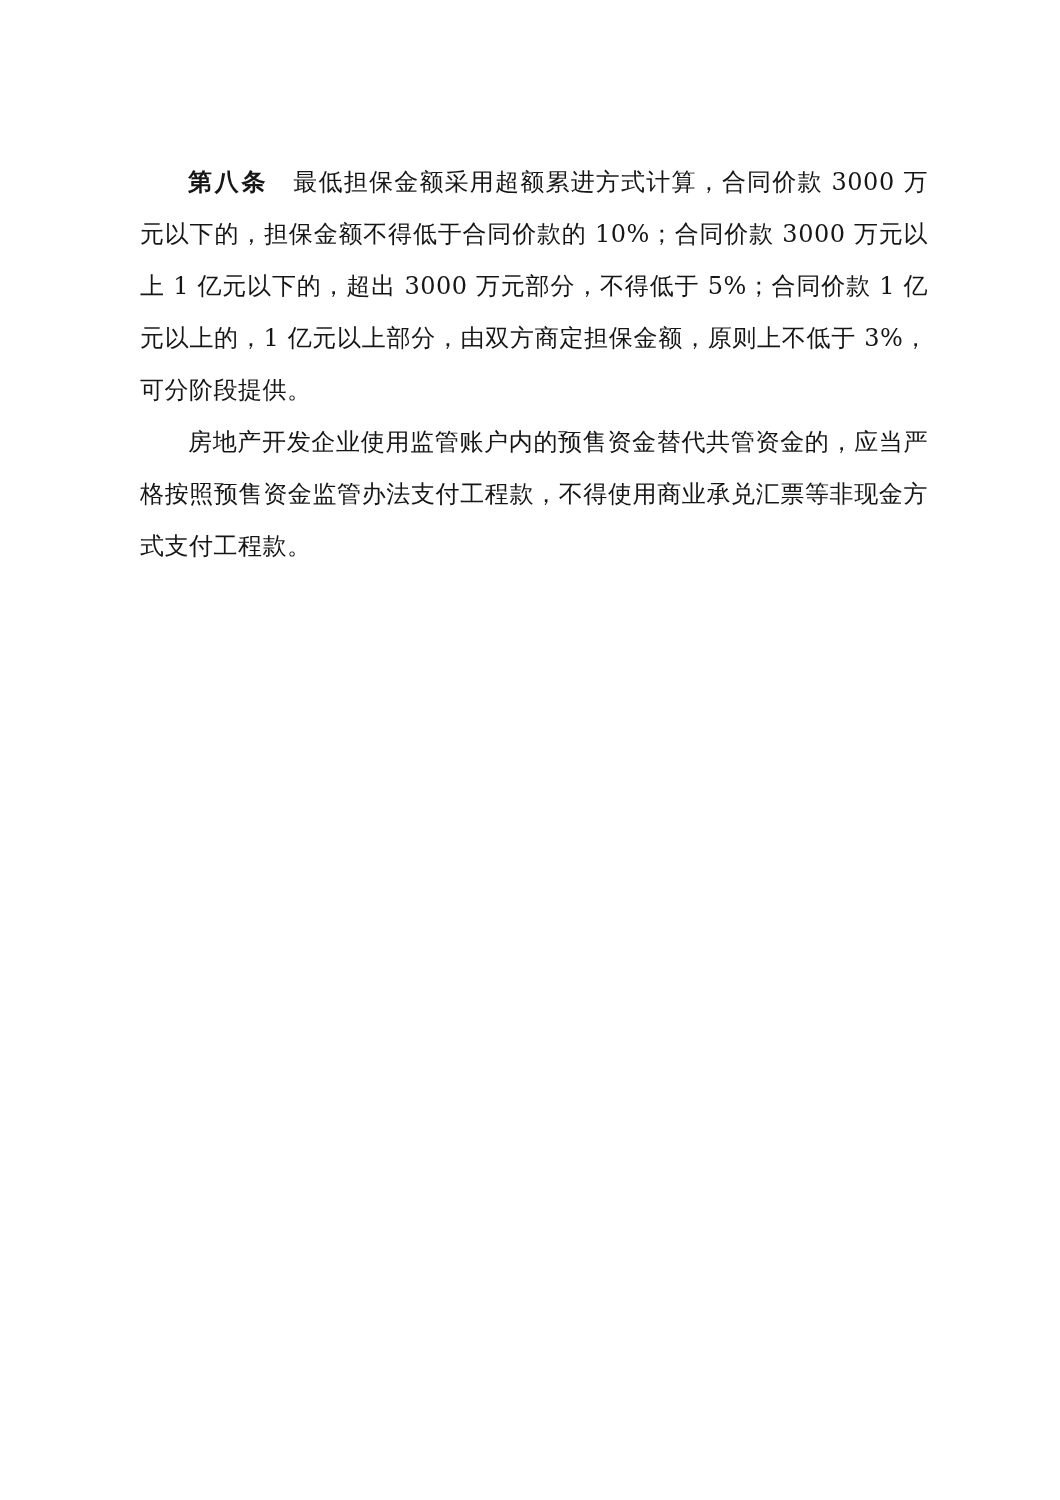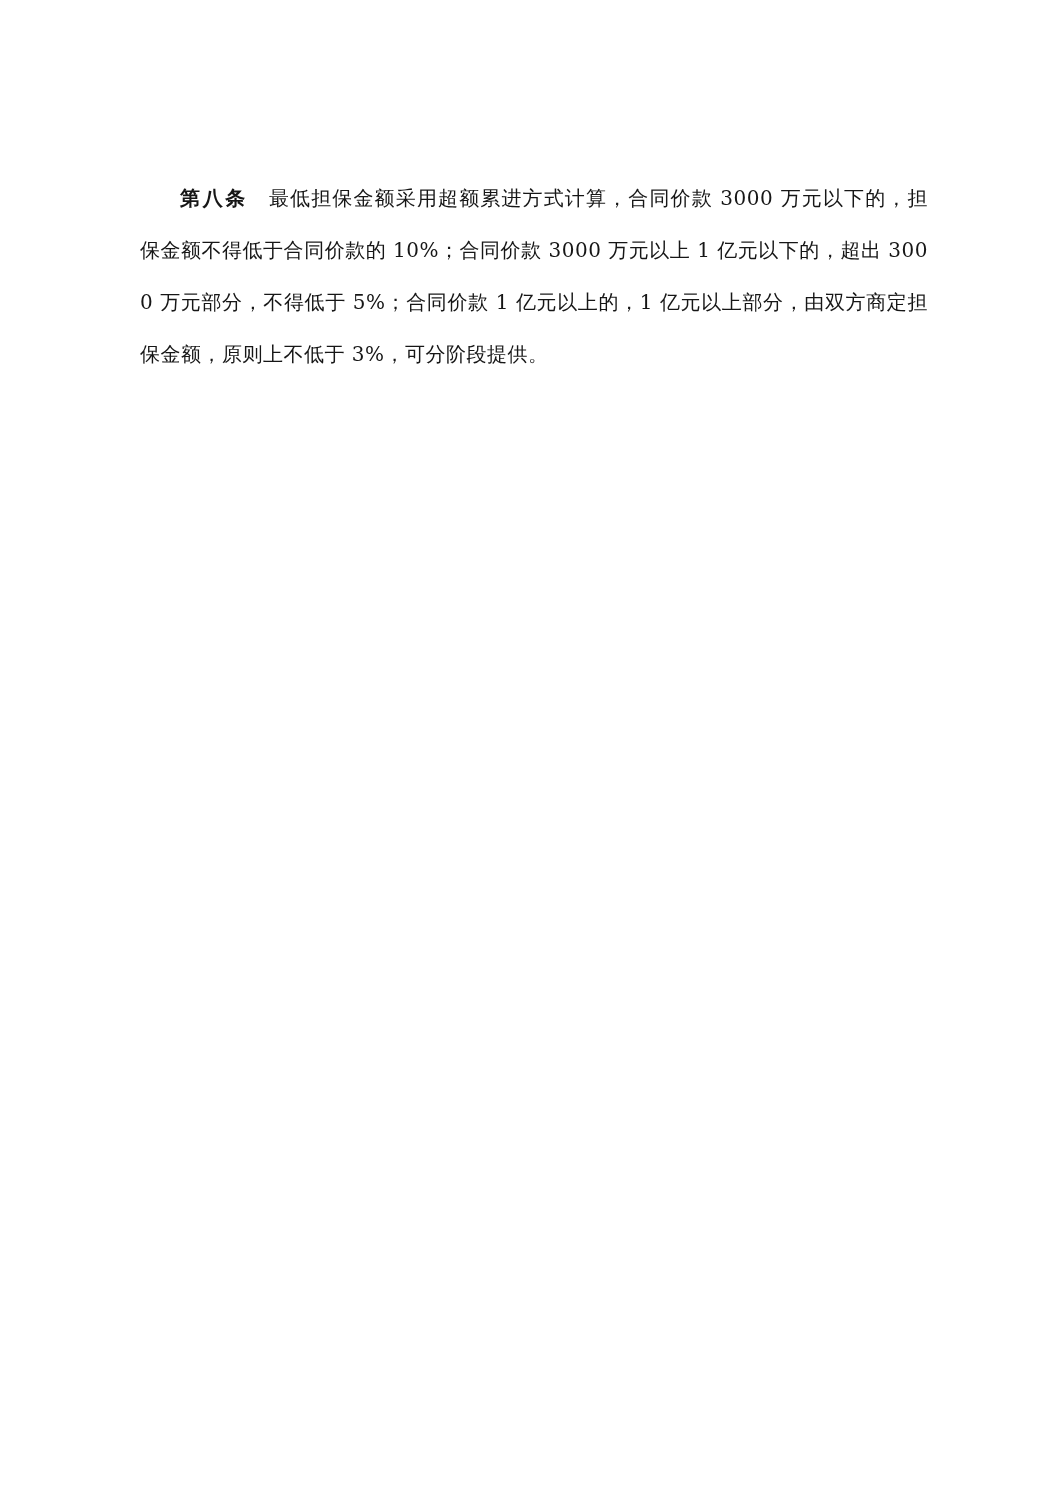--- a/index.html
+++ b/index.html
@@ -12,25 +12,25 @@
     width: 1060px;
     height: 1500px;
     margin: 0 auto;
     background: #ffffff;
     box-sizing: border-box;
     overflow: hidden;
     font-family: "DejaVu Serif", "Liberation Serif", serif;
   }
   .text-block {
     position: absolute;
-    top: 172px;
+    top: 156px;
     left: 140px;
     width: 788px;
     color: #161616;
-    font-size: 20px;
+    font-size: 24px;
     line-height: 52px;
     text-align: justify;
     text-justify: inter-ideograph;
   }
   p.para {
     margin: 0;
     padding: 0;
     text-indent: 2em;
     word-break: break-all;
   }
@@ -52,15 +52,16 @@
 <body>
 
 <div class="page">
   <div class="text-block">
 
     <p class="para"><span class="article-label">第八条</span><span class="para-text">最低担保金额采用超额累进方式计算，合同价款 3000 万元以下的，担保金额不得低于合同价款的 10%；合同价款 3000 万元以上 1 亿元以下的，超出 3000 万元部分，不得低于 5%；合同价款 1 亿元以上的，1 亿元以上部分，由双方商定担保金额，原则上不低于 3%，可分阶段提供。</span></p>
 
 
 
 
+    <p class="para"><span class="para-text">房地产开发企业使用监管账户内的预售资金替代共管资金的，应当严格按照预售资金监管办法支付工程款，不得使用商业承兑汇票等非现金方式支付工程款。</span></p>
 
   </div>
 </div>
 
 </body></html>

